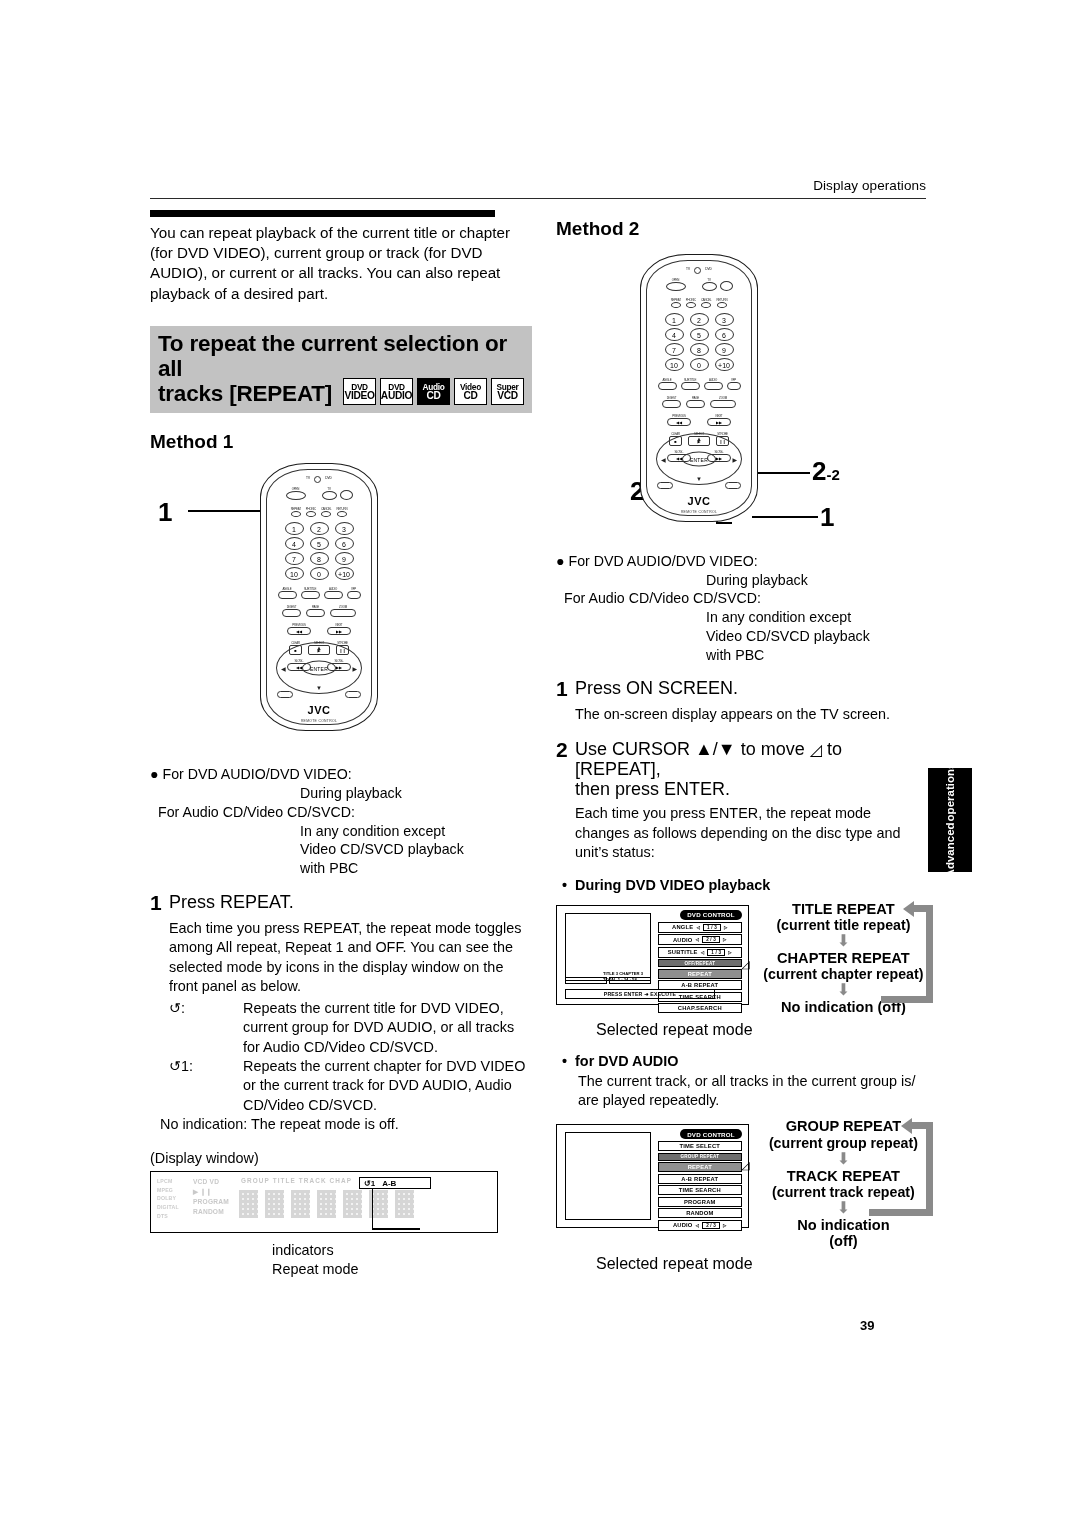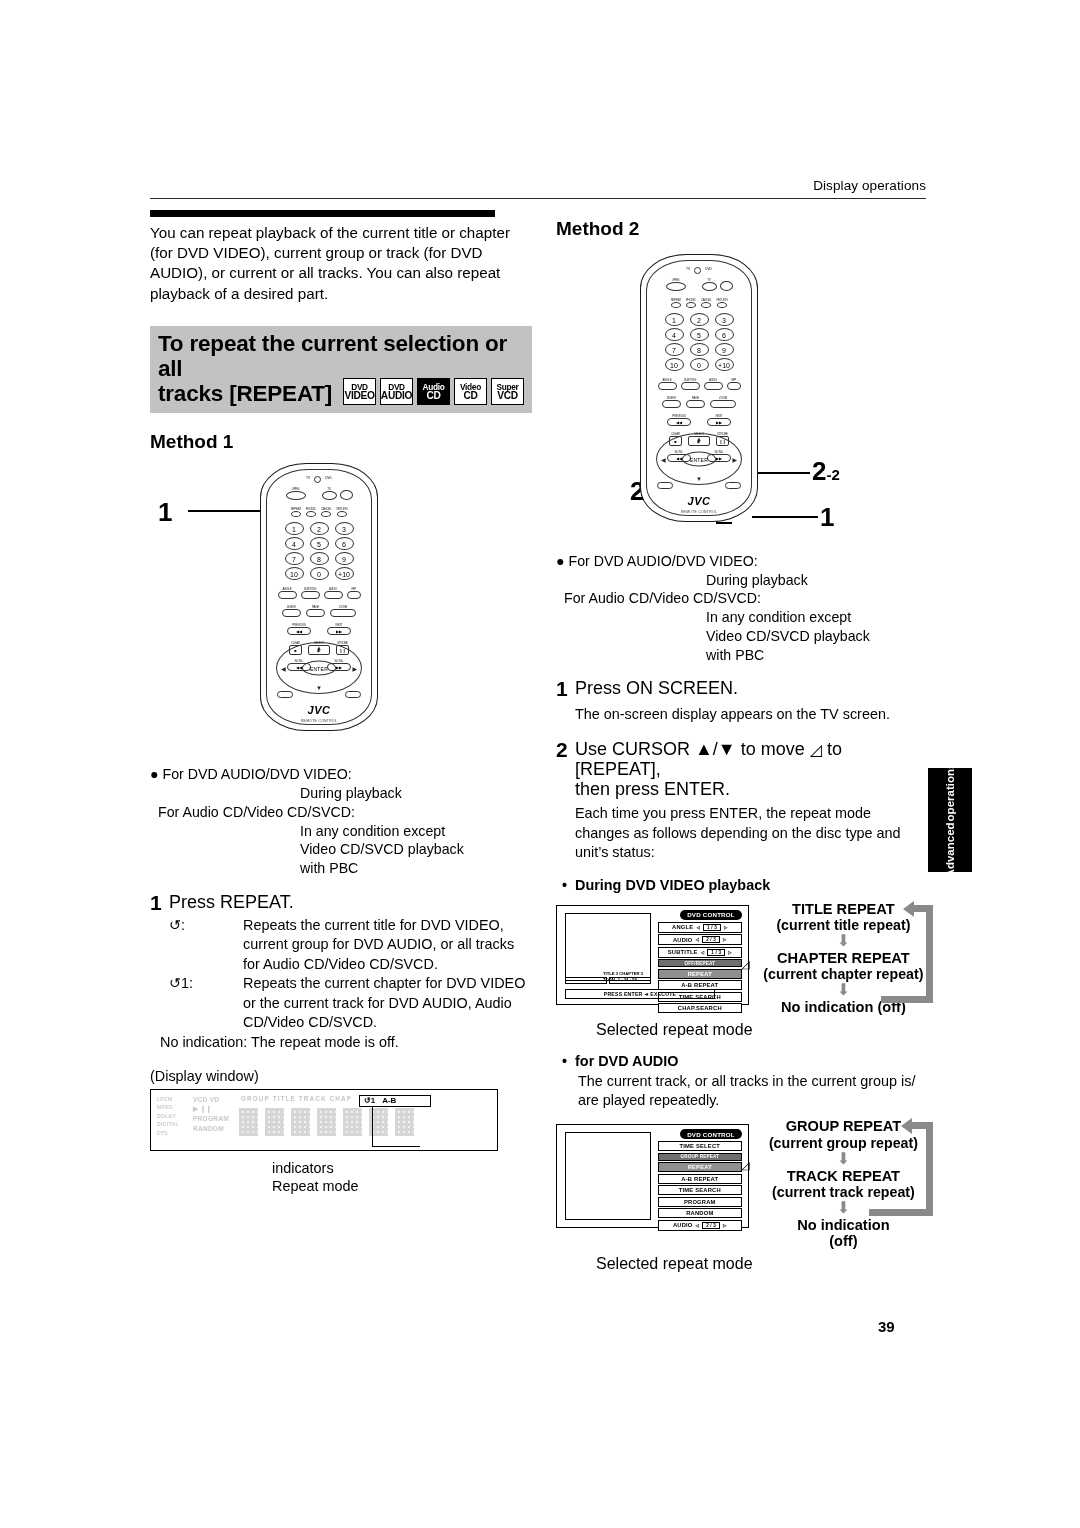--- a/index.html
+++ b/index.html
@@ -85,21 +85,21 @@
     position:absolute; inset:0; border:1px solid #333; border-radius:50%;
   }
   .dpad .enter {
     position:absolute; left:50%; top:50%; transform:translate(-50%,-50%);
     width:34px; height:15px; border:1px solid #333; border-radius:50%;
     font-size:5px; text-align:center; line-height:15px; letter-spacing:.2px;
   }
   .dpad .ar { position:absolute; font-size:6px; color:#222; }
   .jvc {
     position:absolute; left:0; right:0; bottom:14px; text-align:center;
-    font-size:11px; font-weight:bold; letter-spacing:.5px; font-style:italic;
+    font-size:11px; font-weight:bold; letter-spacing:.5px; 
   }
   .jvc-sub { position:absolute; left:0; right:0; bottom:7px; text-align:center; font-size:3.4px; letter-spacing:.3px; color:#333;}
 
   
   .callout { position:absolute; font-weight:bold; }
   .callout .big { font-size: 26px; }
   .callout .sub { font-size: 15px; }
   .lead { position:absolute; background:#000; height:1.6px; }
   .leadv { position:absolute; background:#000; width:1.6px; }
 
@@ -195,21 +195,21 @@
     background: #000; color: #fff;
   }
   .sidetab-inner{
     position:absolute; left:0; top:0; width:100%; height:100%;
     display:flex; align-items:center; justify-content:center; gap:1px;
     transform: rotate(-90deg);
   }
   .sidetab-inner b { font-size: 11.5px; font-weight:bold; }
 
   
-  .pageno { position:absolute; left: 878px; top: 1318px; font-size: 15px; font-weight: bold; }
+  .pageno { position:absolute; left: 860px; top: 1318px; font-size: 13px; font-weight: bold; }
 </style>
 </head>
 <body>
 
 <div class="page">
 
   <div class="hdr">
     <span>Display operations</span>
   </div>
 
@@ -443,20 +443,21 @@
       <div style="padding-left:8px;">For Audio CD/Video CD/SVCD:</div>
       <div class="indent2">In any condition except</div>
       <div class="indent2">Video CD/SVCD playback</div>
       <div class="indent2">with PBC</div>
     </div>
 
     <div class="step">
       <div class="n">1</div>
       <div class="h">Press REPEAT.</div>
     </div>
+    <div class="step-body">Each time you press REPEAT, the repeat mode toggles among All repeat, Repeat 1 and OFF. You can see the selected mode by icons in the display window on the front panel as below.</div>
 
     <div class="icondefs">
       <div class="r">
         <div class="k">↺:</div>
         <div>Repeats the current title for DVD VIDEO, current group for DVD AUDIO, or all tracks for Audio CD/Video CD/SVCD.</div>
       </div>
       <div class="r">
         <div class="k">↺1:</div>
         <div>Repeats the current chapter for DVD VIDEO or the current track for DVD AUDIO, Audio CD/Video CD/SVCD.</div>
       </div>

